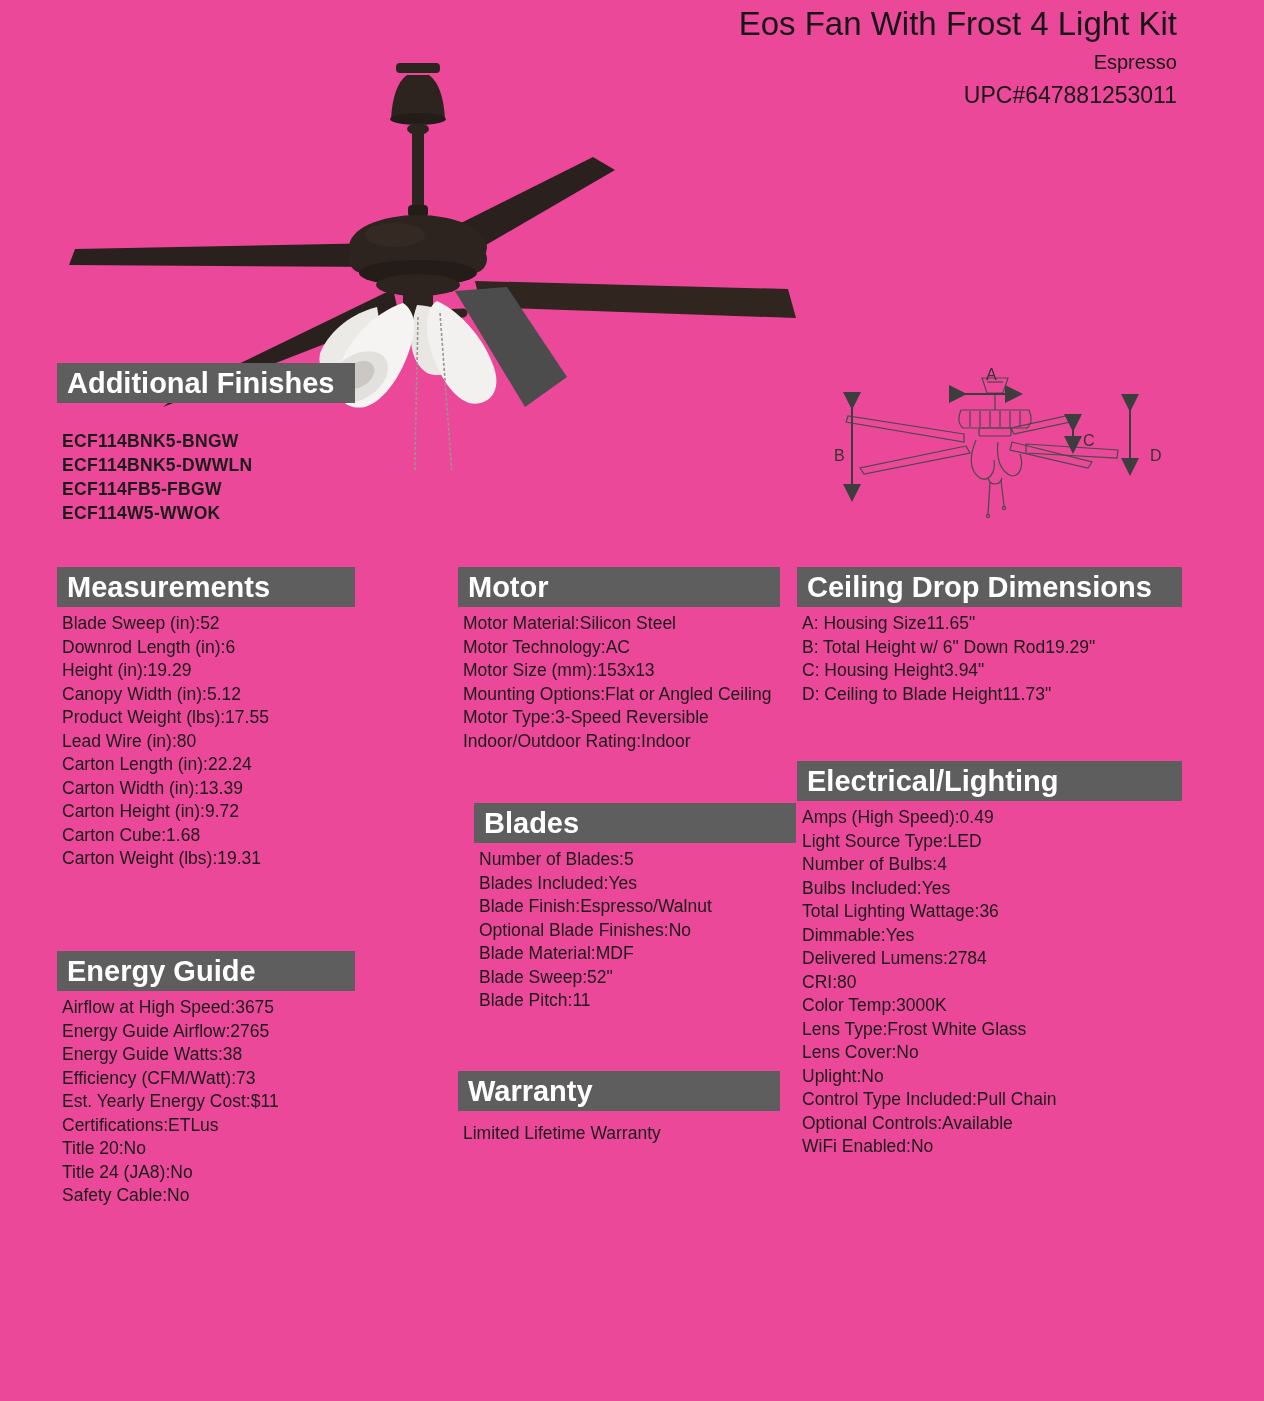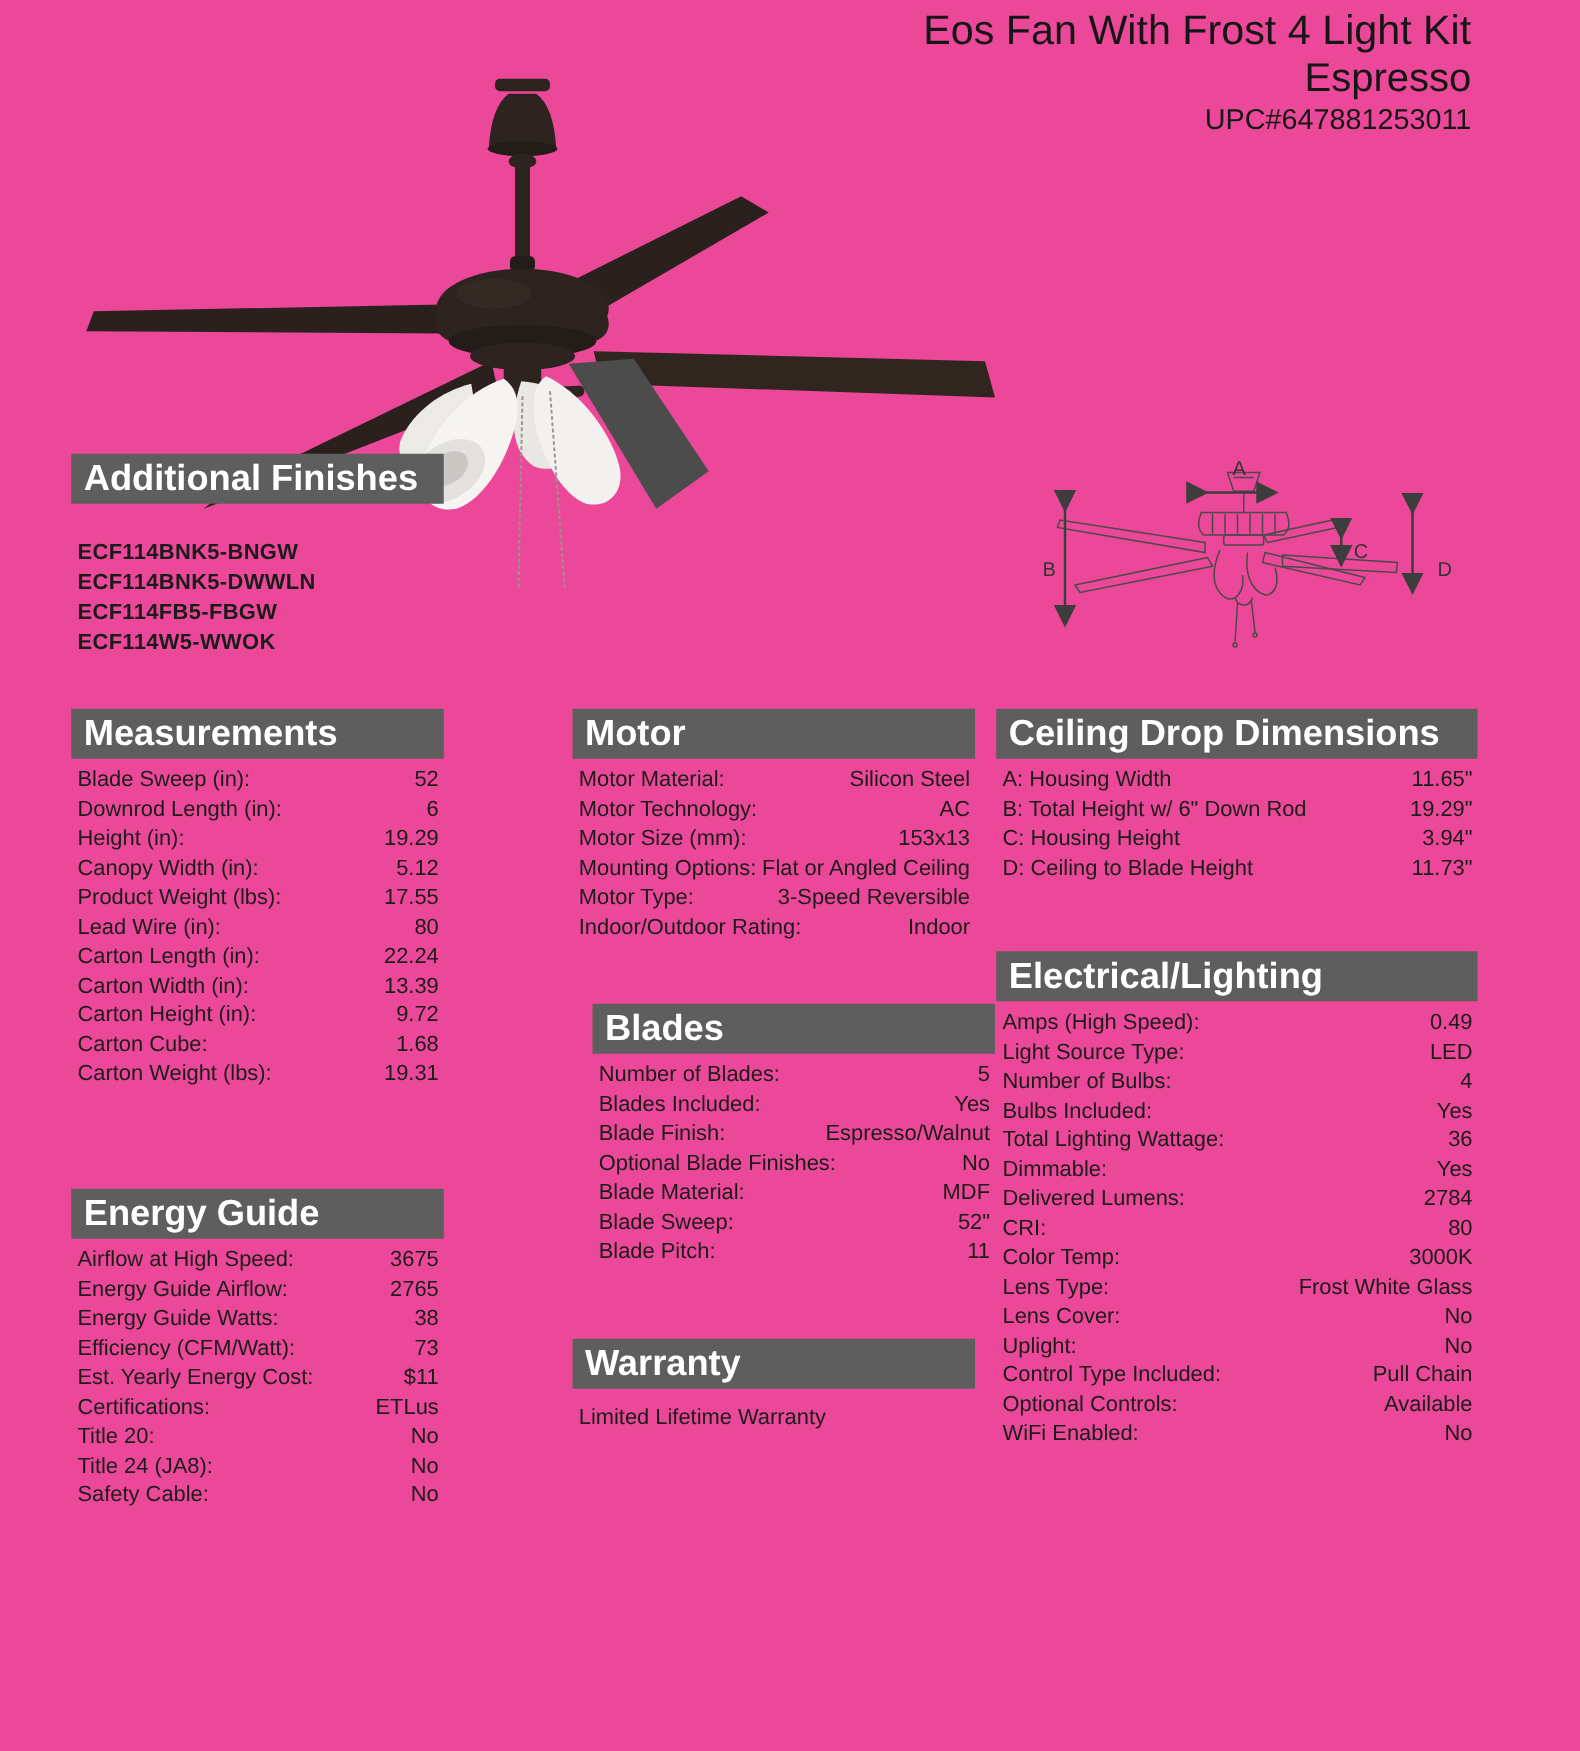--- a/index.html
+++ b/index.html
@@ -6,30 +6,30 @@
   .page{
     position:relative;width:1264px;height:1401px;background:#ec4899;overflow:hidden;
     font-family:"Liberation Sans",sans-serif;color:#1b1b1b;
   }
   
   .top-crop{position:absolute;left:74px;top:0;width:560px;height:7px;overflow:hidden;}
   .top-crop .inner{display:block;font-size:42px;font-weight:bold;letter-spacing:3px;color:#3a3a3a;transform:translateY(-39px);white-space:nowrap;}
   
   .title-block{position:absolute;top:4px;right:87px;text-align:right;color:#161616;}
   .title-block .t1{font-size:33px;line-height:40px;}
-  .title-block .t2{font-size:32px;line-height:36px;}
+  .title-block .t2{font-size:20px;line-height:36px;}
   .title-block .t3{font-size:23px;line-height:31px;}
   
   .hdr{background:#5e5e5e;color:#ffffff;font-weight:bold;font-size:29px;height:40px;line-height:40px;padding-left:10px;box-sizing:border-box;white-space:nowrap;overflow:hidden;}
   .section{position:absolute;}
   .w-left{width:298px;}
   .w-mid{width:322px;margin-left:43px;}
   .w-right{width:385px;}
   .rows{padding:5px 4px 0 5px;}
-  .row{display:flex;justify-content:space-between;align-items:baseline;line-height:23.5px;font-size:17.5px;}
+  .row{display:flex;align-items:baseline;line-height:23.5px;font-size:17.5px;}
   .row .lbl{white-space:nowrap;}
   .row .val{white-space:nowrap;text-align:right;}
   .finish-list{padding:26px 0 0 5px;}
   .finish-item{font-weight:bold;font-size:17.5px;line-height:24px;letter-spacing:0.3px;}
   .warranty-note{padding:12px 0 0 5px;font-size:17.5px;}
   svg{display:block;}
 </style>
 </head>
 <body>
 
@@ -309,21 +309,21 @@
 
   <div class="section w-mid" style="left:415px;top:1071px;">
     <div class="hdr">Warranty</div>
     <div class="warranty-note">Limited Lifetime Warranty</div>
   </div>
 
   <div class="section w-right" style="left:797px;top:567px;">
     <div class="hdr">Ceiling Drop Dimensions</div>
     <div class="rows">
         <div class="row">
-          <span class="lbl">A: Housing Width</span>
+          <span class="lbl">A: Housing Size</span>
           <span class="val">11.65"</span>
         </div>
         <div class="row">
           <span class="lbl">B: Total Height w/ 6" Down Rod</span>
           <span class="val">19.29"</span>
         </div>
         <div class="row">
           <span class="lbl">C: Housing Height</span>
           <span class="val">3.94"</span>
         </div>

